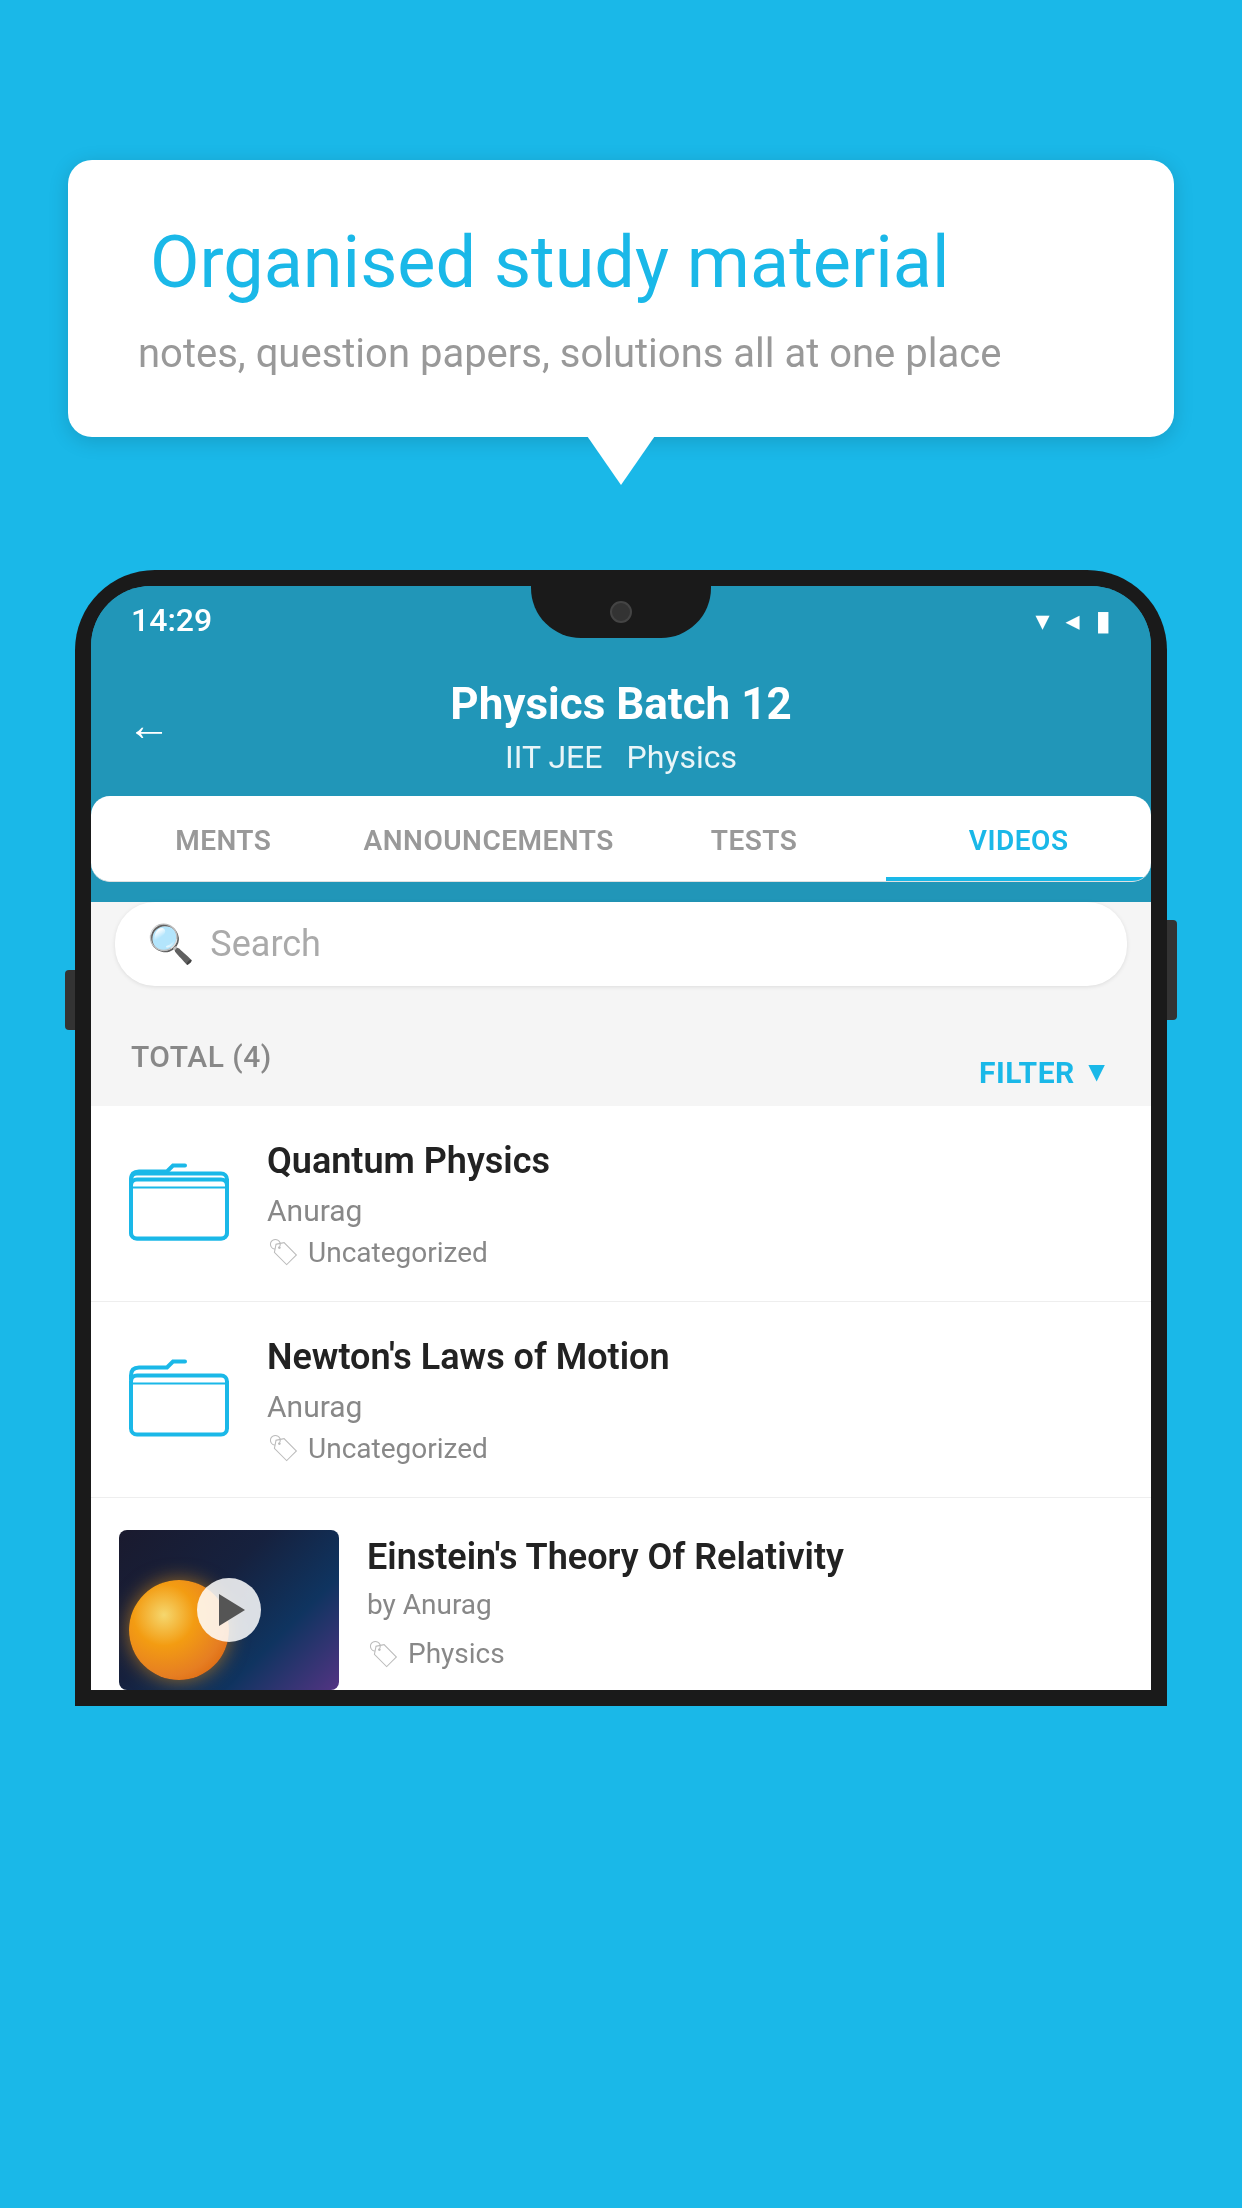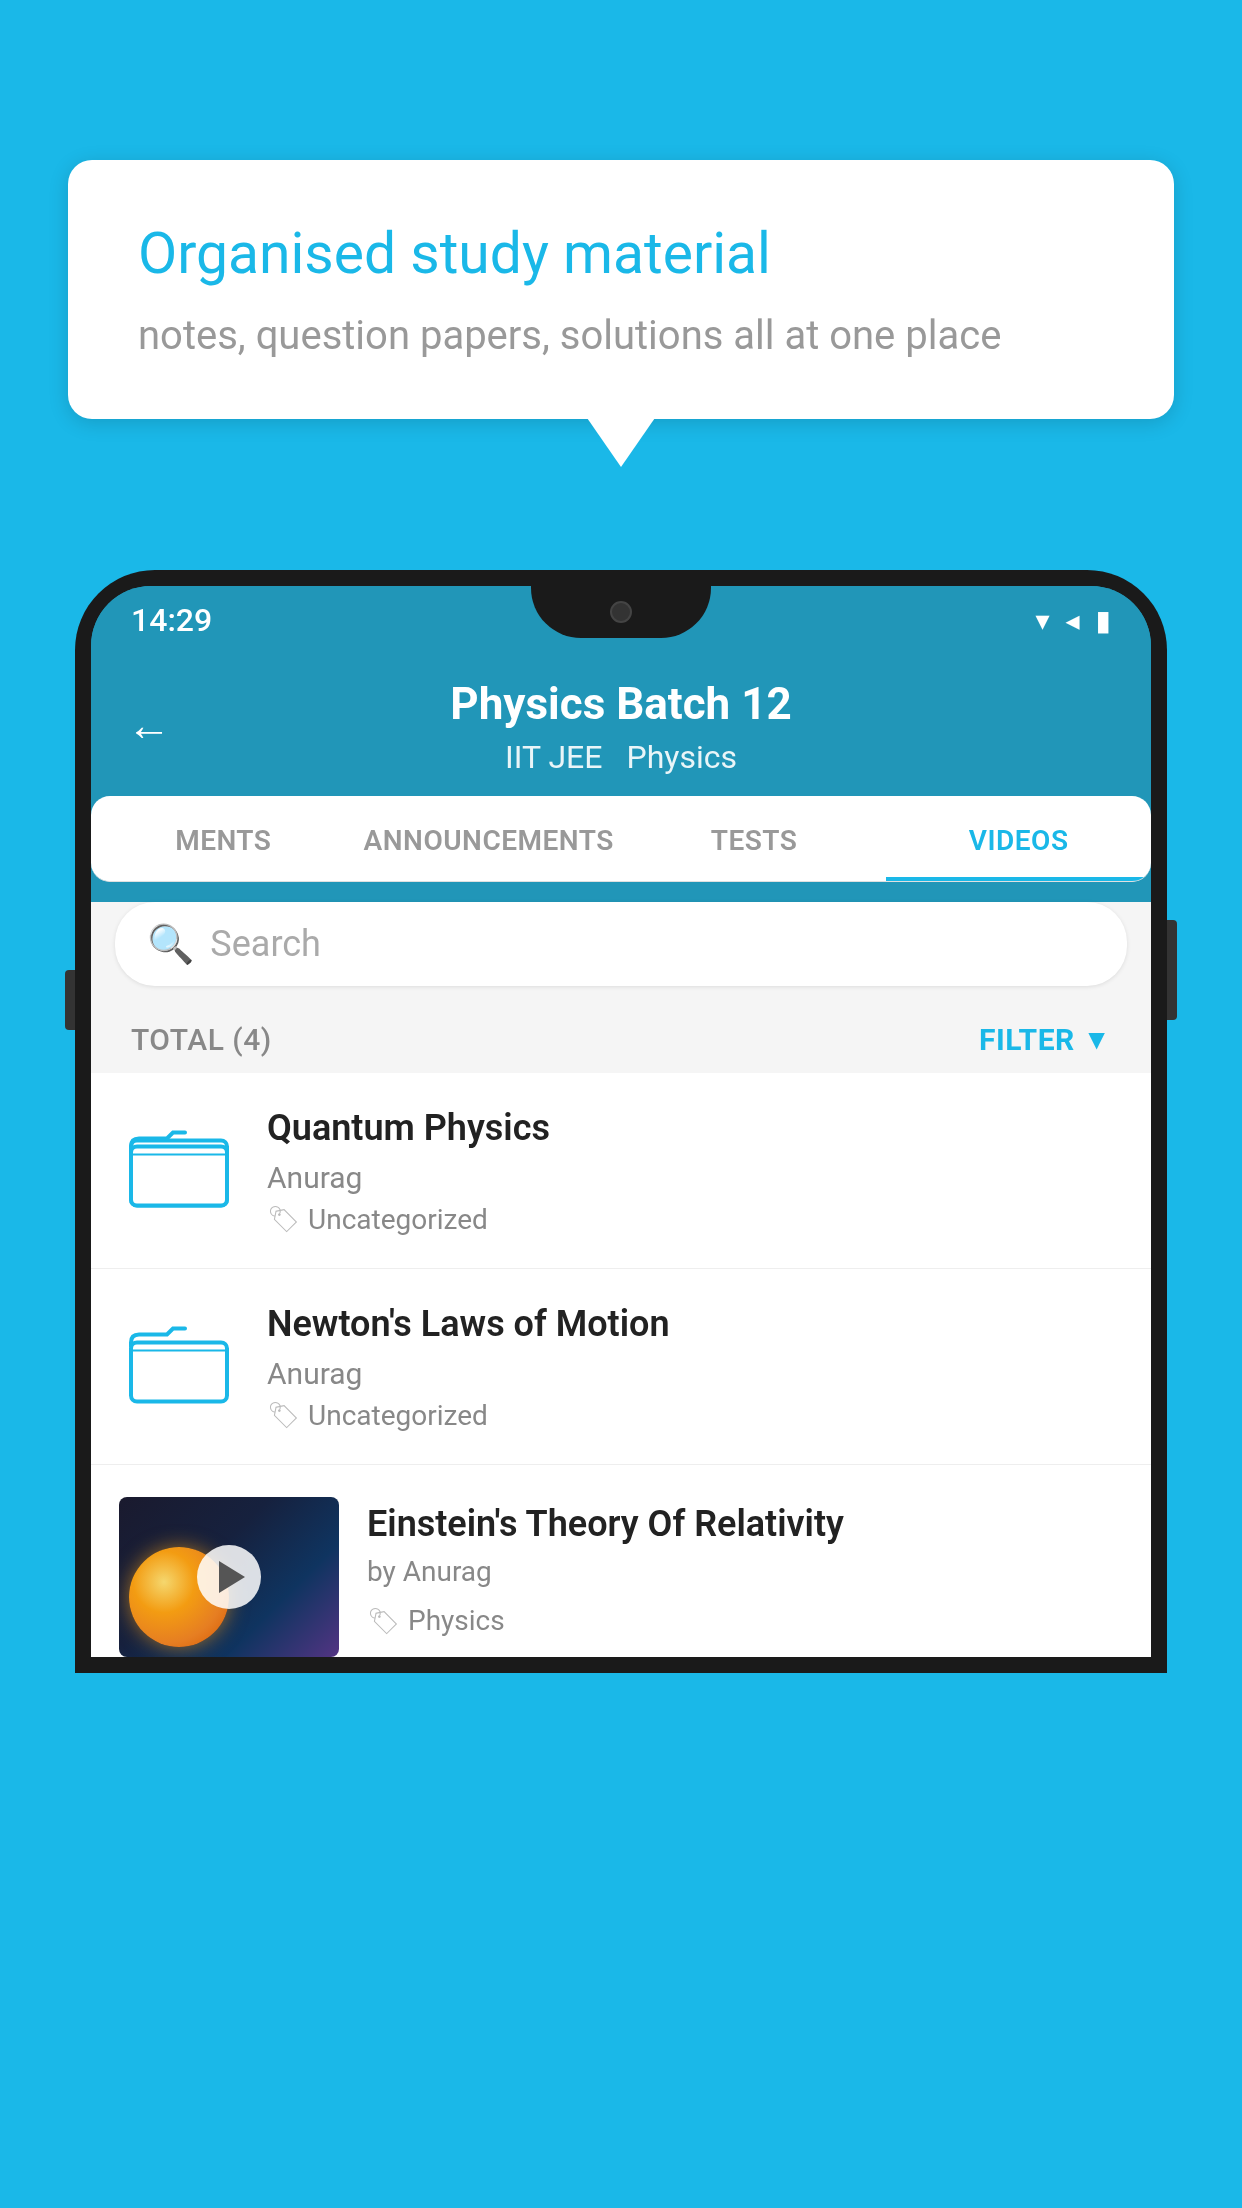--- a/index.html
+++ b/index.html
@@ -33,25 +33,26 @@
       left: 50%;
       transform: translateX(-50%);
       width: 0;
       height: 0;
       border-left: 36px solid transparent;
       border-right: 36px solid transparent;
       border-top: 52px solid white;
     }
 
     .bubble-title {
-      font-size: 57px;
+      font-size: 72px;
       font-weight: 400;
       color: #1ab8e8;
       line-height: 1.2;
       margin-bottom: 24px;
+      margin-left: 12px;
     }
 
     .bubble-subtitle {
       font-size: 40px;
       color: #999;
       font-weight: 400;
     }
 
     
     .phone-wrapper {
@@ -229,24 +230,25 @@
       font-size: 30px;
       font-weight: 500;
       letter-spacing: 0.5px;
     }
 
     .filter-btn {
       color: #1ab8e8;
       font-size: 30px;
       font-weight: 700;
       display: flex;
-      align-items: center;
+      align-items: flex-start;
       gap: 8px;
       cursor: pointer;
       letter-spacing: 0.5px;
+      margin-top: 33px;
     }
 
     .filter-icon {
       font-size: 28px;
     }
 
     
     .video-list {
       background: white;
     }

